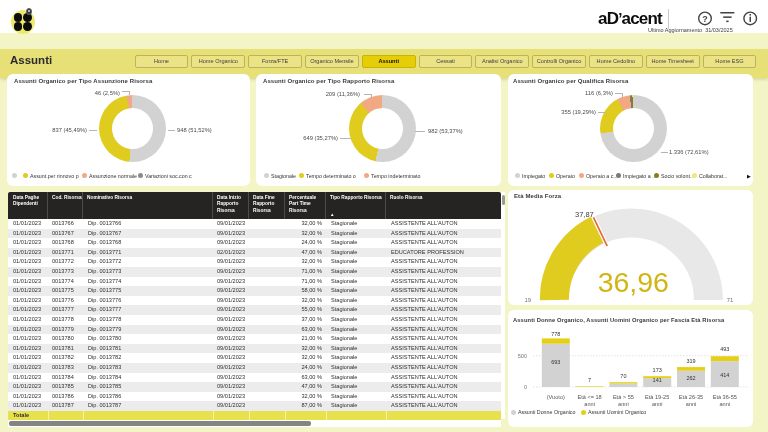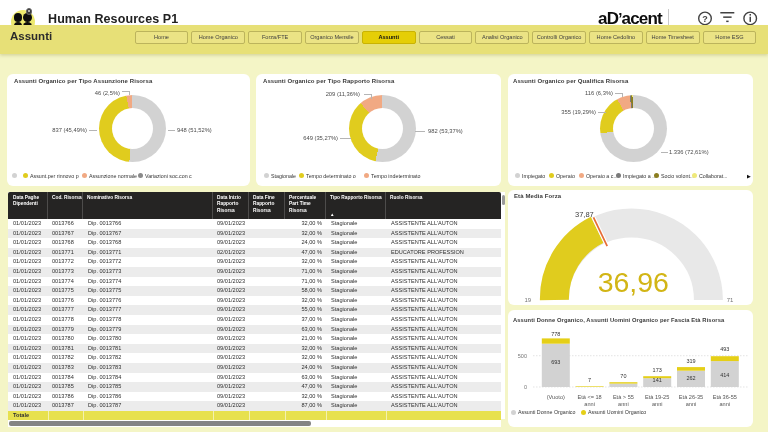--- a/index.html
+++ b/index.html
@@ -11,21 +11,21 @@
 #logo { position:absolute; left:10.5px; top:9.5px; width:24px; height:24px; border-radius:50%; background:#EDE96F; }
 .ldot { position:absolute; width:8.8px; height:8.8px; border-radius:50%; background:#0d0d0d; }
 #badge { position:absolute; left:25.5px; top:7.8px; width:6.8px; height:6.8px; border-radius:50%; background:#3a3a3a; border:1px solid #666; }
 #badge:after { content:""; position:absolute; left:1.6px; top:1.2px; width:2.4px; height:2.4px; border-radius:50%; background:#d8d8d8; }
 #title { position:absolute; left:48px; top:12px; font-size:12.5px; font-weight:bold; color:#212121; letter-spacing:0.1px; }
 #brand { position:absolute; left:598px; top:9px; font-size:17px; font-weight:bold; color:#0d0d0d; letter-spacing:-0.8px;text-align:center; }
 #brand .ap { position:relative; top:-1px; font-size:15px; }
 #topsep { position:absolute; left:668px; top:9px; width:1px; height:20px; background:#c9c9c9; }
 #lastupd { position:absolute; left:648px; top:26.5px; font-size:5.5px; color:#3d3d3d; }
 
-#navband { position:absolute; left:0; top:25px; width:768px; height:29px; background:#E7E077; box-shadow:0 1.5px 3px rgba(120,115,30,0.25); }
+#navband { position:absolute; left:0; top:49px; width:768px; height:29px; background:#E7E077; box-shadow:0 1.5px 3px rgba(120,115,30,0.25); }
 #navlabel { position:absolute; left:10px; top:4.5px; font-size:11.5px; font-weight:bold; color:#2b2b2b; }
 .navbtn { position:absolute; top:5.5px; height:13.8px; background:#EBE385; border:1px solid #bcb45c; border-radius:2px; font-size:5.6px; color:#3f3f3f; text-align:center; line-height:11px; font-family:"Liberation Sans",sans-serif; }
 .navbtn.active { background:#E5CE07; border-color:#c9b303; color:#111; font-weight:bold; }
 
 .card { position:absolute; background:#fff; border-radius:6px; }
 .ctitle { position:absolute; font-size:6px; font-weight:bold; color:#3a3a3a; letter-spacing:0.1px; }
 
 .donut { position:absolute; width:67px; height:67px; border-radius:50%; }
 .donut:after { content:""; position:absolute; left:13px; top:13px; width:41px; height:41px; border-radius:50%; background:#fff; }
 .dlab { position:absolute; font-size:5.8px; color:#4c4c4c; white-space:nowrap; }
@@ -55,21 +55,20 @@
 </style>
 </head>
 <body>
 <div id="topbar">
   <div id="logo"></div>
   <div class="ldot" style="left:13.6px; top:13.2px;"></div>
   <div class="ldot" style="left:22.8px; top:13.2px;"></div>
   <div class="ldot" style="left:13.6px; top:22.4px;"></div>
   <div class="ldot" style="left:22.8px; top:22.4px;"></div>
   <div id="badge"></div>
-  <div id="title">Human Resources P1</div>
   <div id="brand">aD<span class="ap">’</span>acent</div>
   <div id="topsep"></div>
   <svg class="abs" style="left:690px; top:6px;" width="70" height="24" viewBox="0 0 70 24">
     <circle cx="15" cy="12.4" r="6.3" fill="none" stroke="#424242" stroke-width="1.4"></circle>
     <text x="15" y="15.6" font-size="9" font-weight="bold" fill="#424242" text-anchor="middle" font-family="Liberation Sans">?</text>
     <rect x="30.3" y="6" width="14" height="1.5" fill="#424242"></rect>
     <rect x="33.2" y="10.4" width="8.4" height="1.5" fill="#424242"></rect>
     <rect x="36.2" y="14.6" width="2.4" height="1.5" fill="#424242"></rect>
     <circle cx="60.2" cy="12.4" r="6.3" fill="none" stroke="#424242" stroke-width="1.4"></circle>
     <rect x="59.5" y="10.7" width="1.5" height="5.2" fill="#424242"></rect>

